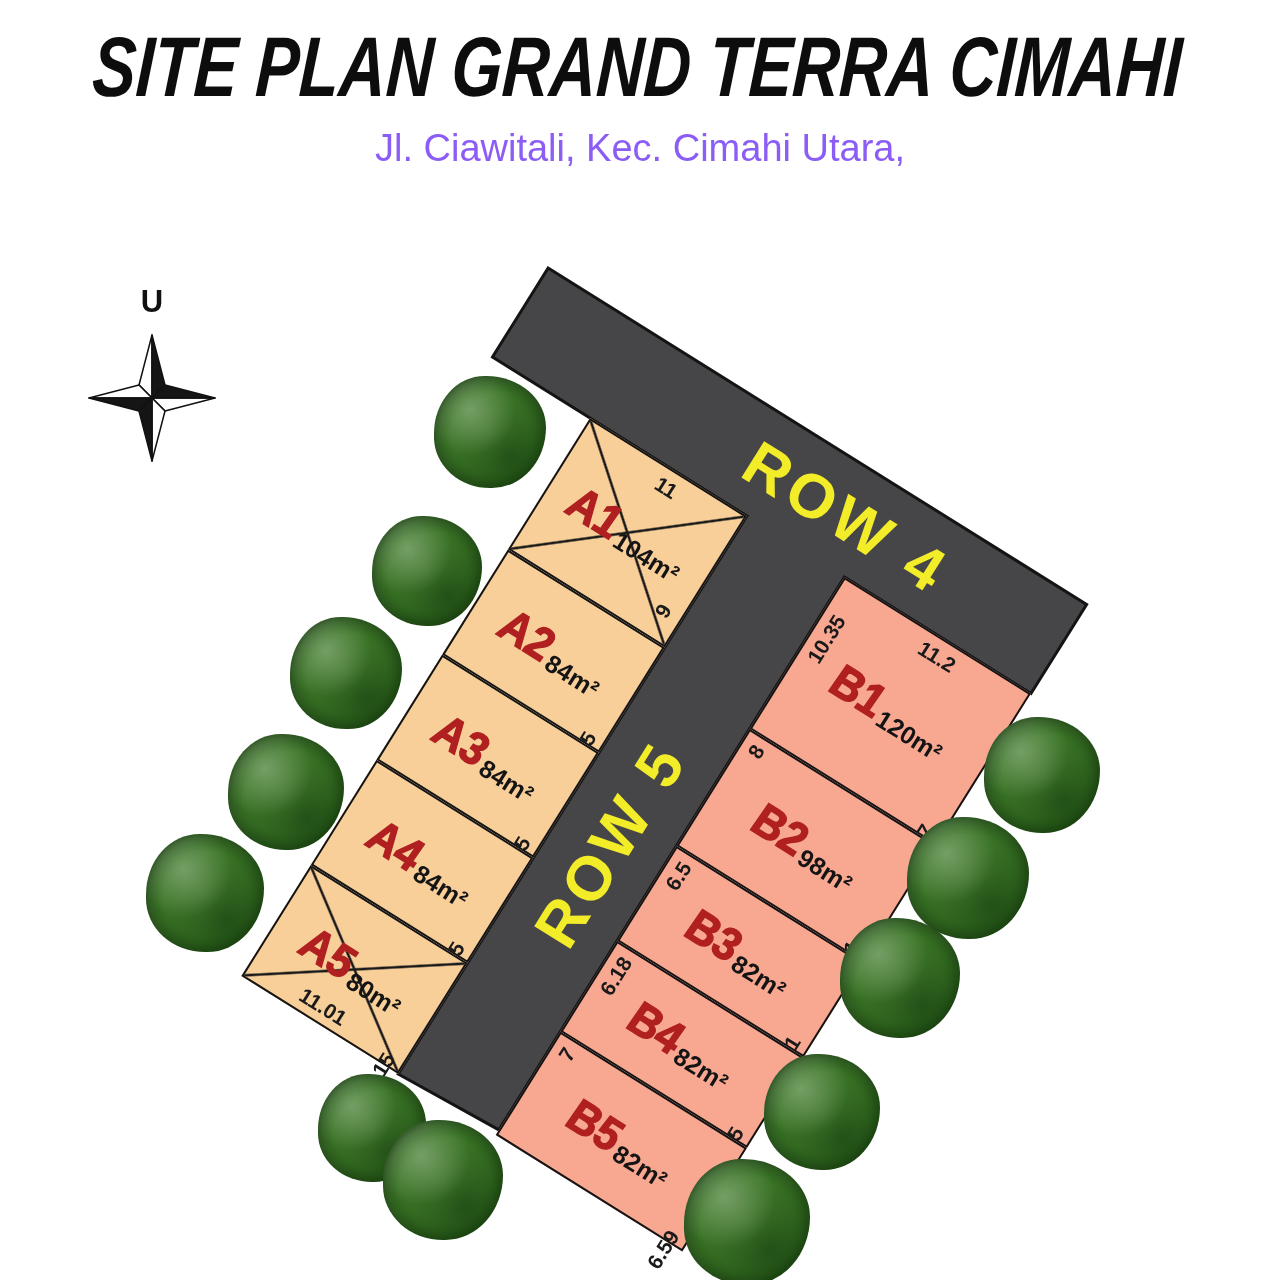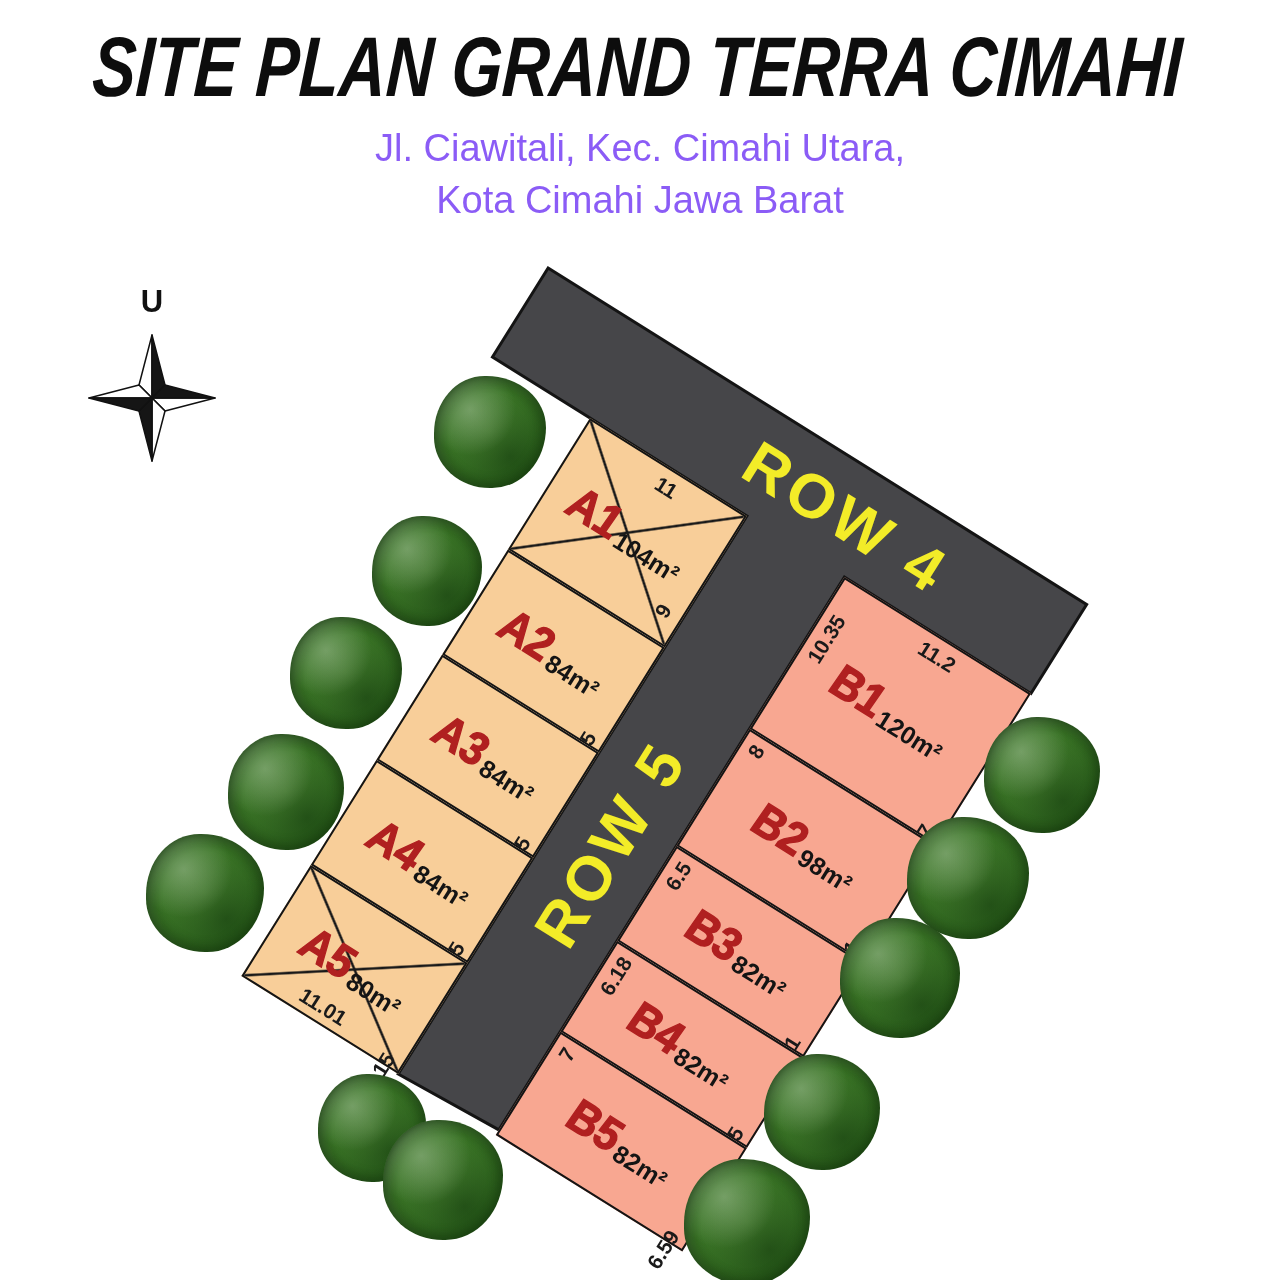--- a/index.html
+++ b/index.html
@@ -73,21 +73,20 @@
       radial-gradient(circle,#4f8c35 0%,#3a7426 52%,#265418 82%,#1d4511 100%);
     box-shadow:inset 0 0 14px #12350a, inset 4px 4px 10px rgba(255,255,255,0.15);
   }
 </style>
 </head>
 <body>
 
 <div class="title">SITE PLAN GRAND TERRA CIMAHI</div>
 <div class="subtitle">
   <div>Jl. Ciawitali, Kec. Cimahi Utara,</div>
-  <div>Kota Cimahi Jawa Barat</div>
 </div>
 
 <div class="compass-u">U</div>
 <svg class="compass-svg" viewBox="-70 -70 140 140">
   <g stroke="#111" stroke-width="1.5" stroke-linejoin="round">
     <polygon points="0,-63 0,0 -13,-13" fill="#ffffff"></polygon>
     <polygon points="0,-63 0,0 13,-13" fill="#151515"></polygon>
     <polygon points="63,0 0,0 13,13" fill="#ffffff"></polygon>
     <polygon points="63,0 0,0 13,-13" fill="#151515"></polygon>
     <polygon points="0,63 0,0 13,13" fill="#ffffff"></polygon>

